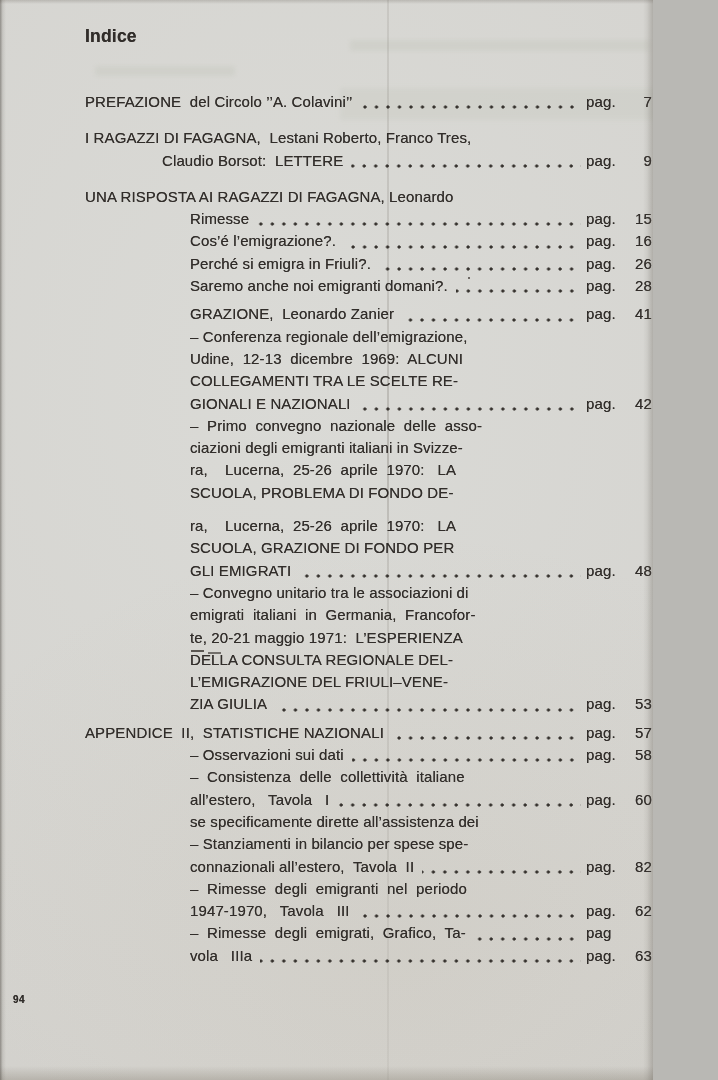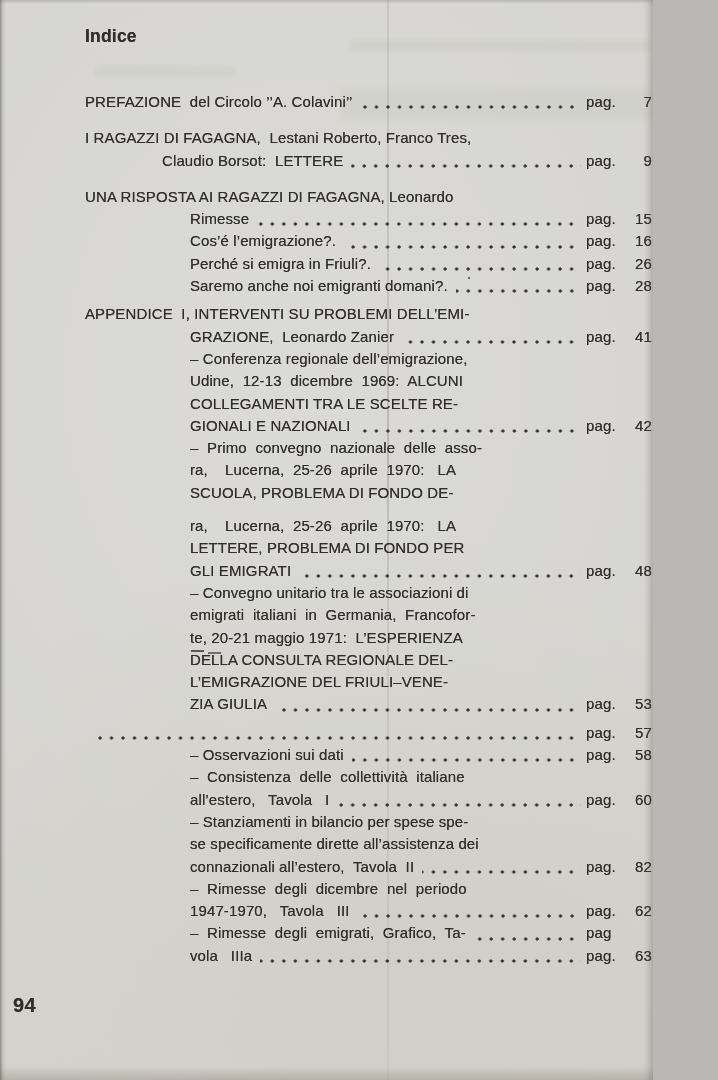--- a/index.html
+++ b/index.html
@@ -36,21 +36,21 @@
   .row{display:flex;height:22.3px;line-height:22.3px;font-size:15px;letter-spacing:.12px;}
   .row.gap{margin-top:11px;}
   .txt{white-space:pre;flex:none;text-shadow:0 0 .45px rgba(49,45,42,.75);}
   .ind-a{padding-left:77px;}
   .ind-b{padding-left:105px;}
   .lead{flex:1 1 auto;align-self:flex-end;height:4px;margin:0 5px 4px 8px;min-width:10px;
     background-image:radial-gradient(circle at 2px 2px,#35312d 1.3px,rgba(0,0,0,0) 1.9px);
     background-size:11.5px 4px;background-repeat:repeat-x;background-position:right bottom;}
   .pag{flex:none;width:36px;text-shadow:0 0 .45px rgba(49,45,42,.75);}
   .num{flex:none;width:30px;text-align:right;text-shadow:0 0 .45px rgba(49,45,42,.75);}
-  .footer-num{position:absolute;left:13px;top:994px;font-size:20px;font-weight:bold;letter-spacing:.5px;
+  .footer-num{position:absolute;left:13px;top:994px;font-size:10px;font-weight:bold;letter-spacing:.5px;
     text-shadow:0 0 .5px rgba(49,45,42,.8);}
 </style>
 </head>
 <body>
 
 <div class="page">
 
   <div class="ghost" style="left:350px;top:40px;width:300px;height:11px;"></div>
   <div class="ghost" style="left:95px;top:66px;width:140px;height:10px;"></div>
   <div class="ghost" style="left:340px;top:88px;width:330px;height:32px;opacity:.35;"></div>
@@ -104,23 +104,20 @@
           </div>
           <div class="row">
             <span class="txt ind-b">Saremo anche noi emigranti domani?.</span>
             <span class="lead"></span>
             <span class="pag">pag.</span>
             <span class="num">28</span>
           </div>
         </div>
         <div class="sec gap-sm">
           <div class="row">
-            <span class="txt">APPENDICE  I, INTERVENTI SU PROBLEMI DELL’EMI-</span>
-          </div>
-          <div class="row">
             <span class="txt ind-b">GRAZIONE,  Leonardo Zanier</span>
             <span class="lead"></span>
             <span class="pag">pag.</span>
             <span class="num">41</span>
           </div>
           <div class="row">
             <span class="txt ind-b">– Conferenza regionale dell’emigrazione,</span>
           </div>
           <div class="row">
             <span class="txt ind-b">Udine,  12-13  dicembre  1969:  ALCUNI</span>
@@ -129,32 +126,35 @@
             <span class="txt ind-b">COLLEGAMENTI TRA LE SCELTE RE-</span>
           </div>
           <div class="row">
             <span class="txt ind-b">GIONALI E NAZIONALI</span>
             <span class="lead"></span>
             <span class="pag">pag.</span>
             <span class="num">42</span>
           </div>
           <div class="row">
             <span class="txt ind-b">–  Primo  convegno  nazionale  delle  asso-</span>
+          </div>
+          <div class="row">
+            <span class="txt ind-b">ciazioni degli emigranti italiani in Svizze-</span>
           </div>
           <div class="row">
             <span class="txt ind-b">ra,    Lucerna,  25-26  aprile  1970:   LA</span>
           </div>
           <div class="row">
             <span class="txt ind-b">SCUOLA, PROBLEMA DI FONDO DE-</span>
           </div>
           <div class="row gap">
             <span class="txt ind-b">ra,    Lucerna,  25-26  aprile  1970:   LA</span>
           </div>
           <div class="row">
-            <span class="txt ind-b">LETTERE, PROBLEMA DI FONDO PER</span>
+            <span class="txt ind-b">SCUOLA, GRAZIONE DI FONDO PER</span>
           </div>
           <div class="row">
             <span class="txt ind-b">GLI EMIGRATI</span>
             <span class="lead"></span>
             <span class="pag">pag.</span>
             <span class="num">48</span>
           </div>
           <div class="row">
             <span class="txt ind-b">– Convegno unitario tra le associazioni di</span>
           </div>
@@ -172,53 +172,54 @@
           </div>
           <div class="row">
             <span class="txt ind-b">ZIA GIULIA</span>
             <span class="lead"></span>
             <span class="pag">pag.</span>
             <span class="num">53</span>
           </div>
         </div>
         <div class="sec gap-sm">
           <div class="row">
+            <span class="txt">APPENDICE  II,  STATISTICHE NAZIONALI</span>
             <span class="lead"></span>
             <span class="pag">pag.</span>
             <span class="num">57</span>
           </div>
           <div class="row">
             <span class="txt ind-b">– Osservazioni sui dati</span>
             <span class="lead"></span>
             <span class="pag">pag.</span>
             <span class="num">58</span>
           </div>
           <div class="row">
             <span class="txt ind-b">–  Consistenza  delle  collettività  italiane</span>
           </div>
           <div class="row">
             <span class="txt ind-b">all’estero,   Tavola   I</span>
             <span class="lead"></span>
             <span class="pag">pag.</span>
             <span class="num">60</span>
           </div>
           <div class="row">
+            <span class="txt ind-b">se specificamente dirette all’assistenza dei</span>
+          </div>
+          <div class="row">
             <span class="txt ind-b">– Stanziamenti in bilancio per spese spe-</span>
           </div>
           <div class="row">
-            <span class="txt ind-b">se specificamente dirette all’assistenza dei</span>
-          </div>
-          <div class="row">
             <span class="txt ind-b">connazionali all’estero,  Tavola  II</span>
             <span class="lead"></span>
             <span class="pag">pag.</span>
             <span class="num">82</span>
           </div>
           <div class="row">
-            <span class="txt ind-b">–  Rimesse  degli  dicembre  nel  periodo</span>
+            <span class="txt ind-b">–  Rimesse  degli  emigranti  nel  periodo</span>
           </div>
           <div class="row">
             <span class="txt ind-b">1947-1970,   Tavola   III</span>
             <span class="lead"></span>
             <span class="pag">pag.</span>
             <span class="num">62</span>
           </div>
           <div class="row">
             <span class="txt ind-b">–  Rimesse  degli  emigrati,  Grafico,  Ta-</span>
             <span class="lead"></span>

